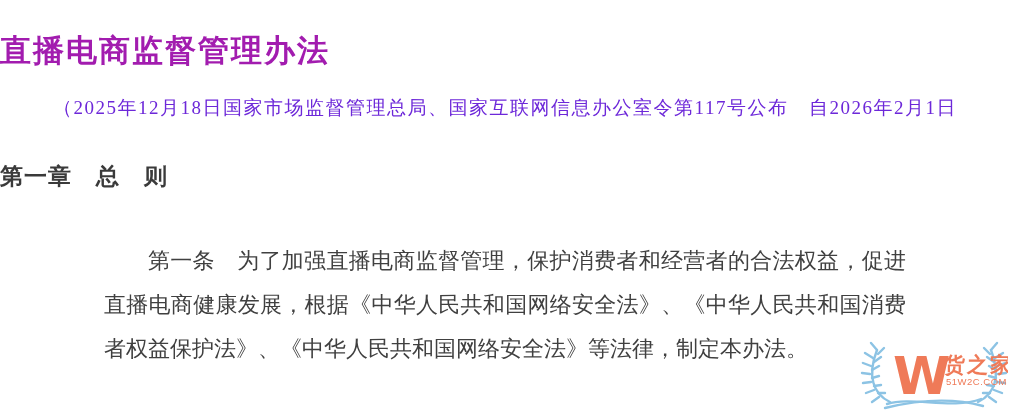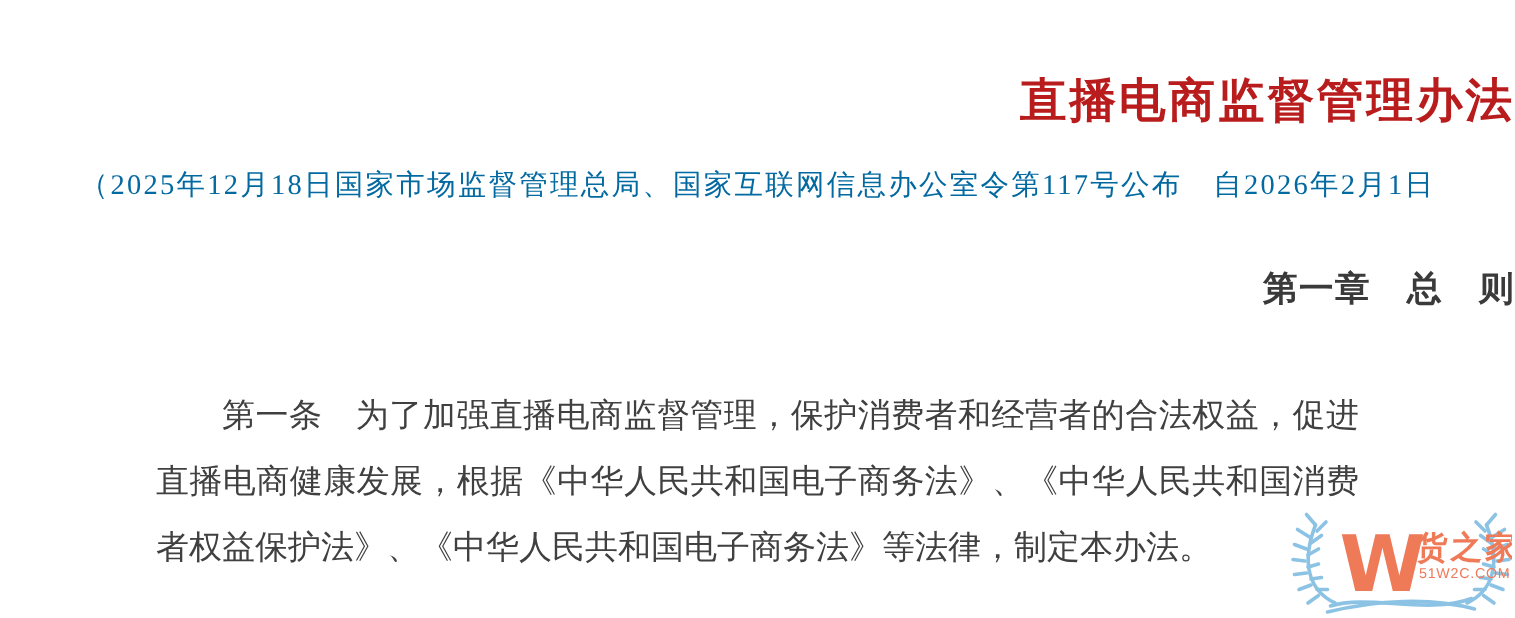--- a/index.html
+++ b/index.html
@@ -6,42 +6,42 @@
   html, body { background: #ffffff; }
   .page {
     position: relative;
     width: 1010px;
     height: 412px;
     background: #ffffff;
     overflow: hidden;
     font-family: "Liberation Sans", "DejaVu Sans", sans-serif;
   }
   .doc-title {
-    padding-top: 49px;
-    text-align: right;
+    padding-top: 33px;
+    text-align: left;
     font-size: 31px;
     line-height: 36px;
     font-weight: 700;
-    color: #b91c1c;
+    color: #a21caf;
     letter-spacing: 2px;
   }
   .doc-subtitle {
     margin-top: 18px;
     text-align: center;
     font-family: "Liberation Serif", "DejaVu Serif", serif;
     font-size: 19px;
     line-height: 42px;
-    color: #0369a1;
+    color: #6d28d9;
     letter-spacing: 1.5px;
     font-weight: 400;
   }
   .subtitle-line { white-space: nowrap; }
   .chapter-heading {
     margin-top: 33px;
-    text-align: right;
+    text-align: left;
     font-size: 23px;
     line-height: 28px;
     font-weight: 700;
     color: #3a3a3a;
     letter-spacing: 1px;
   }
   .body-text {
     position: relative;
     z-index: 1;
     margin: 49px 104px 0 104px;
@@ -73,21 +73,21 @@
 
   <h1 class="doc-title">直播电商监督管理办法</h1>
 
   <div class="doc-subtitle">
     <div class="subtitle-line">（2025年12月18日国家市场监督管理总局、国家互联网信息办公室令第117号公布　自2026年2月1日</div>
   </div>
 
   <h2 class="chapter-heading">第一章　总　则</h2>
 
   <div class="body-text">
-    <p class="body-paragraph">第一条　为了加强直播电商监督管理，保护消费者和经营者的合法权益，促进直播电商健康发展，根据《中华人民共和国电子商务法》、《中华人民共和国消费者权益保护法》、《中华人民共和国电子商务法》等法律，制定本办法。</p>
+    <p class="body-paragraph">第一条　为了加强直播电商监督管理，保护消费者和经营者的合法权益，促进直播电商健康发展，根据《中华人民共和国网络安全法》、《中华人民共和国消费者权益保护法》、《中华人民共和国网络安全法》等法律，制定本办法。</p>
   </div>
 
   <div class="watermark">
     <svg viewBox="0 0 148 74" xmlns="http://www.w3.org/2000/svg">
 
       <g fill="none" stroke="#8cc3e4" stroke-width="2.4" stroke-linecap="round">
 
         <path d="M30 64 C 13 56, 7 38, 17 12"></path>
 
         <path d="M17 12 L11 5"></path>

